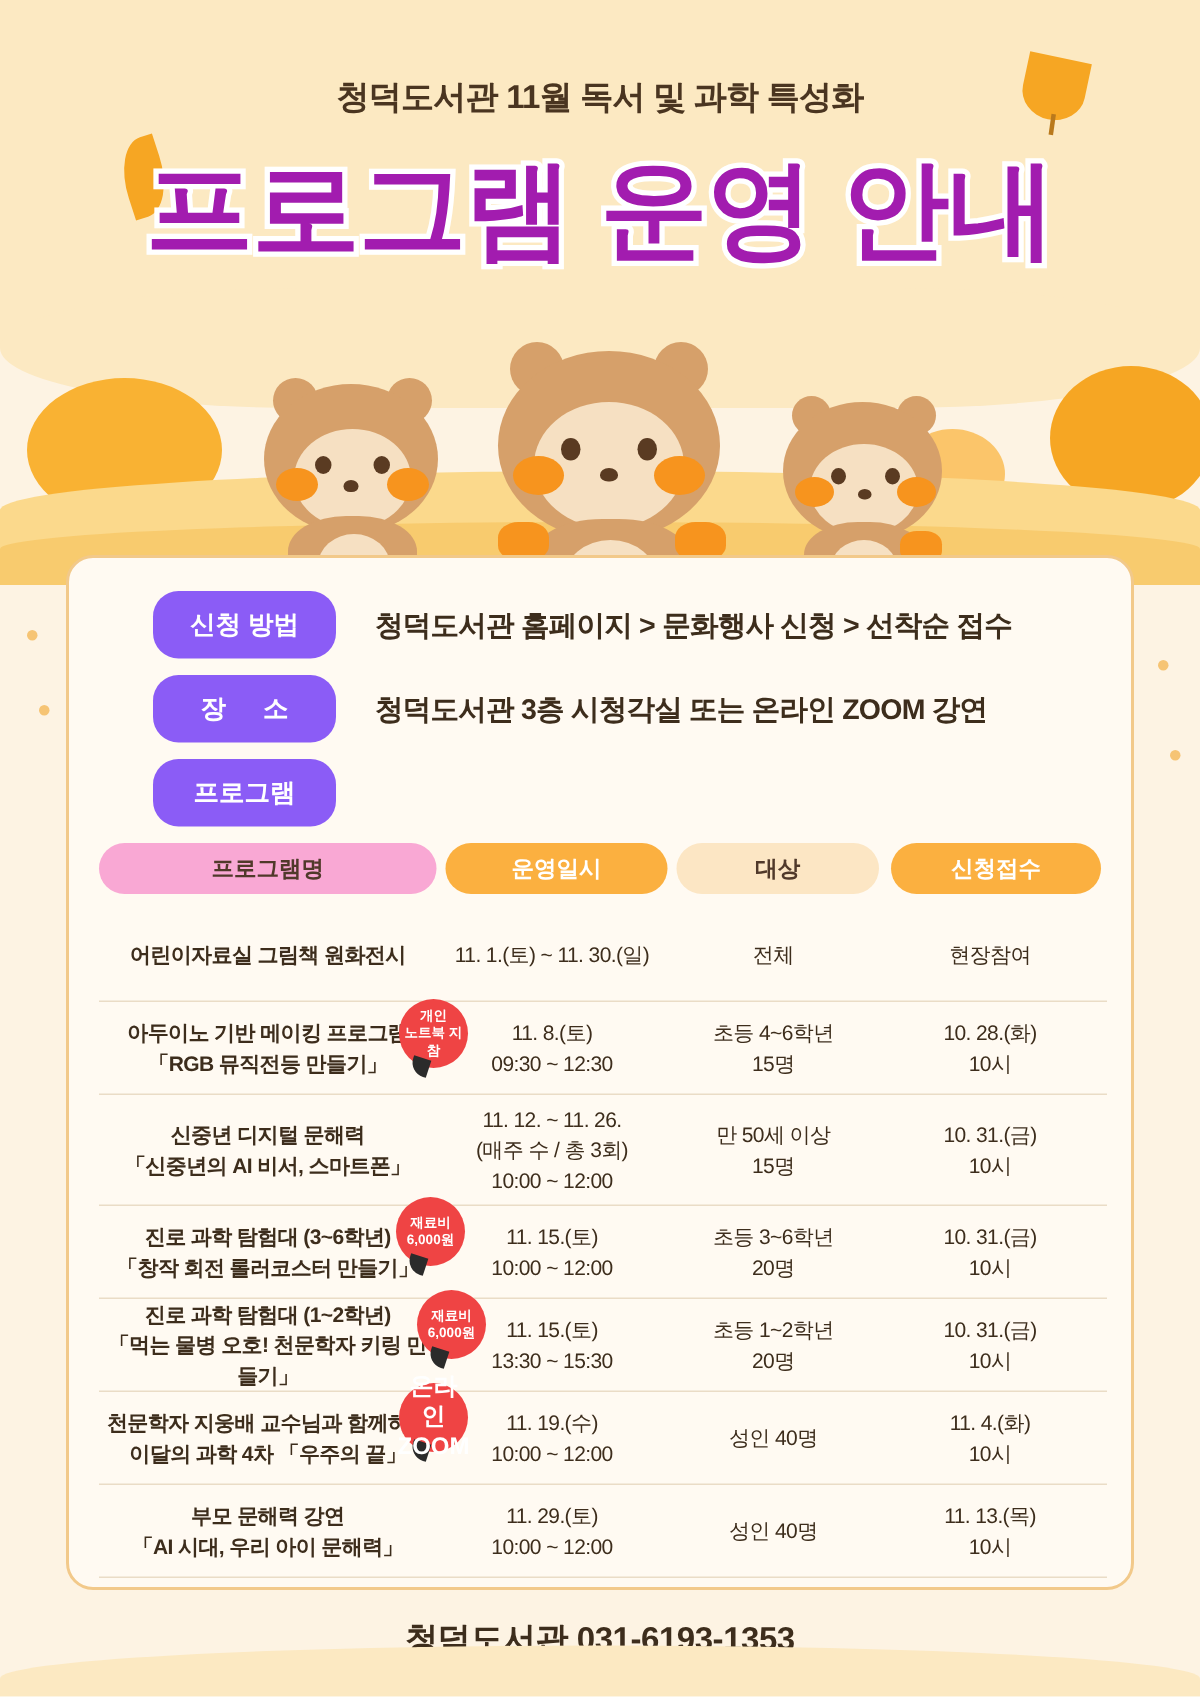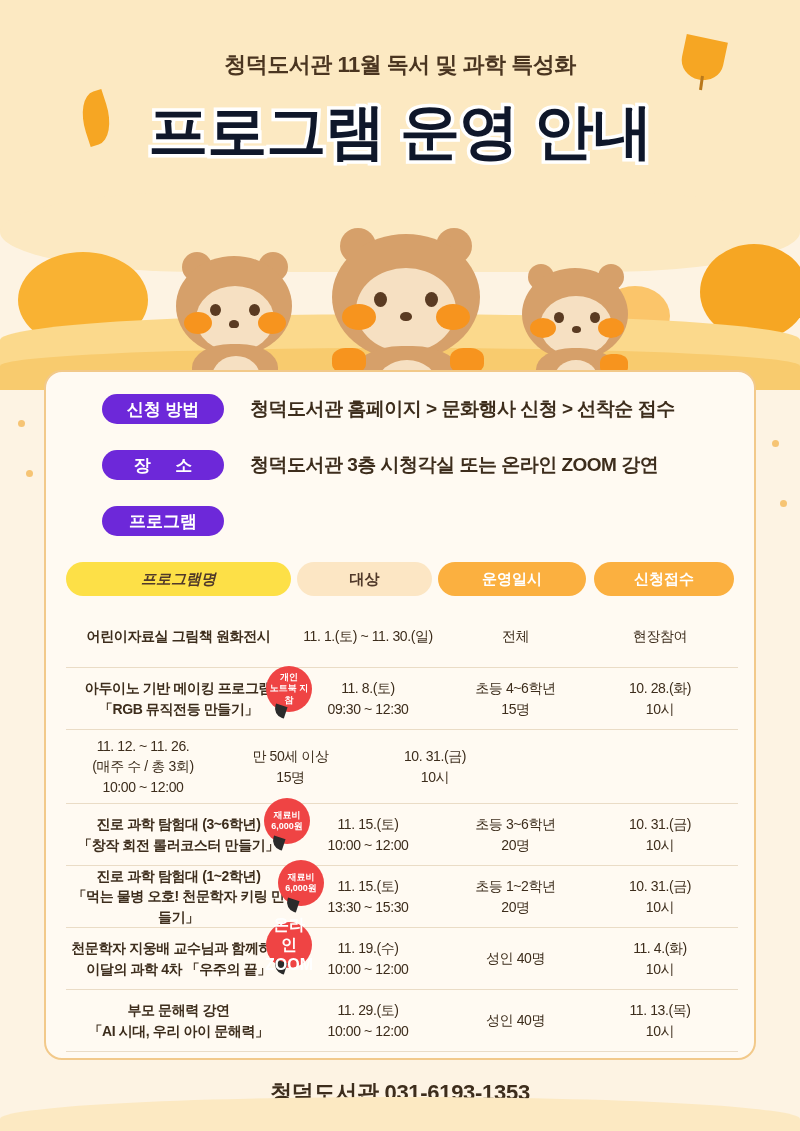--- a/index.html
+++ b/index.html
@@ -29,21 +29,21 @@
   }
   .subtitle {
     position:absolute; top:50px; left:0; width:800px;
     text-align:center;
     font-size:22px; font-weight:bold; color:#4a3520;
     letter-spacing:-0.5px;
   }
   .maintitle {
     position:absolute; top:92px; left:0; width:800px;
     text-align:center;
-    font-size:60px; font-weight:bold; color:#0f172a;
+    font-size:72px; font-weight:bold; color:#a21caf;
     letter-spacing:-1px;
     -webkit-text-stroke: 7px #ffffff;
     paint-order: stroke fill;
   }
   
   .leaf {
     position:absolute;
     background:#fbb03b;
   }
   .leaf-left {
@@ -118,43 +118,43 @@
   .card {
     position:absolute; left:44px; top:370px; width:712px; height:690px;
     background:#fffaf2;
     border:2px solid #f2c98a;
     border-radius:18px;
   }
   .info-row {
     position:absolute; display:flex; align-items:center;
   }
   .pill {
-    width:122px; height:30px; border-radius:17px;
-    background:#6d28d9; color:#ffffff;
+    width:122px; height:45px; border-radius:17px;
+    background:#8b5cf6; color:#ffffff;
     font-weight:bold; font-size:17px;
     display:flex; align-items:center; justify-content:center;
     letter-spacing:0px;
   }
   .pill.wide { letter-spacing:10px; text-indent:10px; }
   .info-text {
     margin-left:26px; font-size:19px; color:#3d2d1c; font-weight:bold;
     letter-spacing:-0.5px;
     text-align:center;
   }
   
   .table {
     position:absolute; left:20px; top:190px; width:672px;
   }
   .thead { display:flex; }
   .th {
     height:34px; border-radius:17px;
     display:flex; align-items:center; justify-content:center;
     font-size:15px; font-weight:bold; color:#50392a;
   }
-  .th.c0 { width:225px; background:#fde047;font-style:italic; }
+  .th.c0 { width:225px; background:#f9a8d4; }
   .th.c1 { width:148px; background:#fbb040; color:#fff; margin-left:6px;}
   .th.c2 { width:135px; background:#fce6c4; margin-left:6px;}
   .th.c3 { width:140px; background:#fbb040; color:#fff; margin-left:8px;}
   .row {
     display:flex; align-items:center;
     border-bottom:1px solid #eadcc6;
     min-height:62px;
     position:relative;
   }
   .row:first-of-type { border-top:1px solid #eadcc6; }
@@ -294,22 +294,22 @@
       <div class="info-text">청덕도서관 3층 시청각실 또는 온라인 ZOOM 강연</div>
     </div>
 
     <div class="info-row" style="left:56px; top:134px;">
       <div class="pill">프로그램</div>
     </div>
 
     <div class="table">
       <div class="thead">
         <div class="th c0">프로그램명</div>
+        <div class="th c1">운영일시</div>
         <div class="th c2">대상</div>
-        <div class="th c1">운영일시</div>
         <div class="th c3">신청접수</div>
       </div>
 
       <div class="row" style="margin-top:10px;">
         <div class="cell c0">
           <span class="ln">어린이자료실 그림책 원화전시</span>
         </div>
         <div class="cell c1">
           <span class="ln">11. 1.(토) ~ 11. 30.(일)</span>
         </div>
@@ -338,20 +338,24 @@
           <span class="ln">초등 4~6학년</span>
           <span class="ln">15명</span>
         </div>
         <div class="cell c3">
           <span class="ln">10. 28.(화)</span>
           <span class="ln">10시</span>
         </div>
       </div>
 
       <div class="row" style="min-height:74px;">
+        <div class="cell c0">
+          <span class="ln">신중년 디지털 문해력</span>
+          <span class="ln">「신중년의 AI 비서, 스마트폰」</span>
+        </div>
         <div class="cell c1">
           <span class="ln">11. 12. ~ 11. 26.</span>
           <span class="ln">(매주 수 / 총 3회)</span>
           <span class="ln">10:00 ~ 12:00</span>
         </div>
         <div class="cell c2">
           <span class="ln">만 50세 이상</span>
           <span class="ln">15명</span>
         </div>
         <div class="cell c3">

